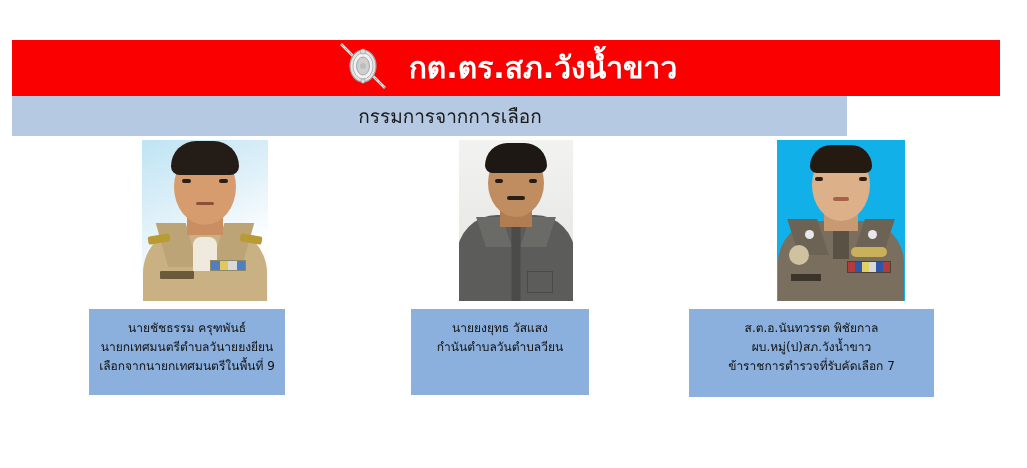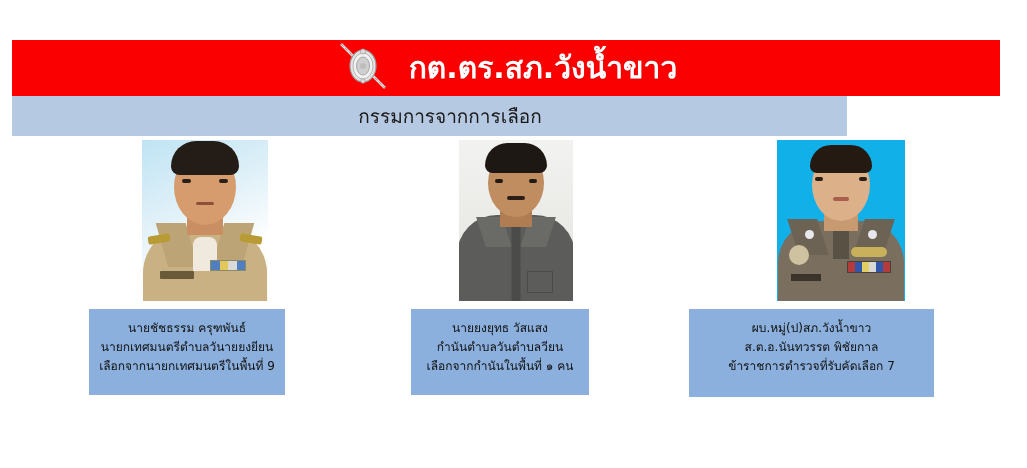--- a/index.html
+++ b/index.html
@@ -273,21 +273,20 @@
         <div class="p2-face"></div>
         <div class="p2-hair"></div>
         <div class="p2-eye-l"></div>
           <div class="p2-eye-r"></div>
         <div class="p2-mous"></div>
       </div>
     </div>
     <div class="caption-box">
       <span class="caption-line">นายยงยุทธ วัสแสง</span>
       <span class="caption-line">กำนันตำบลวันตำบลวียน</span>
-      <span class="caption-line">เลือกจากกำนันในพื้นที่ ๑ คน</span>
     </div>
   </div>
 
   <div class="member-card" id="member-card-3">
     <div class="member-photo">
       <div class="portrait bg-3">
         <div class="p3-body"></div>
         <div class="p3-collar-l"></div>
           <div class="p3-collar-r"></div>
         <div class="p3-tie"></div>
@@ -299,19 +298,19 @@
         <div class="p3-nametag"></div>
         <div class="p3-neck"></div>
         <div class="p3-face"></div>
         <div class="p3-hair"></div>
         <div class="p3-eye-l"></div>
           <div class="p3-eye-r"></div>
         <div class="p3-mouth"></div>
       </div>
     </div>
     <div class="caption-box">
+      <span class="caption-line">ส.ต.อ.นันทวรรต พิชัยกาล</span>
       <span class="caption-line">ผบ.หมู่(ป)สภ.วังน้ำขาว</span>
-      <span class="caption-line">ส.ต.อ.นันทวรรต พิชัยกาล</span>
       <span class="caption-line">ข้าราชการตำรวจที่รับคัดเลือก 7</span>
     </div>
   </div>
 
 </div>
 
 </body></html>

